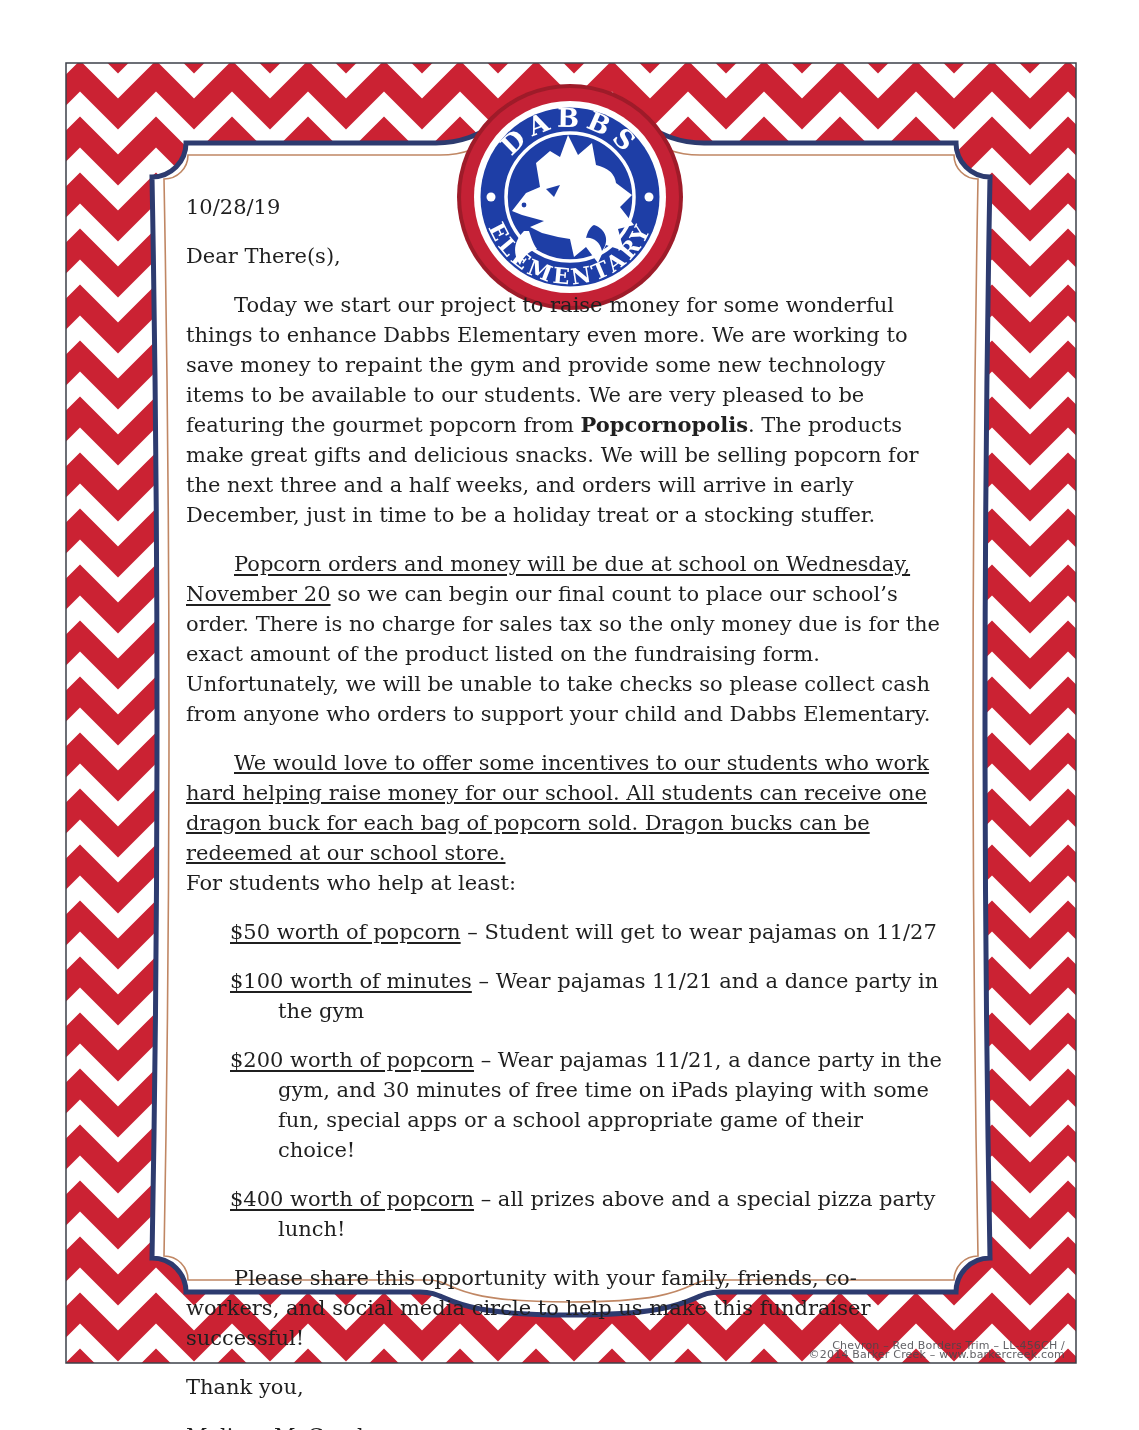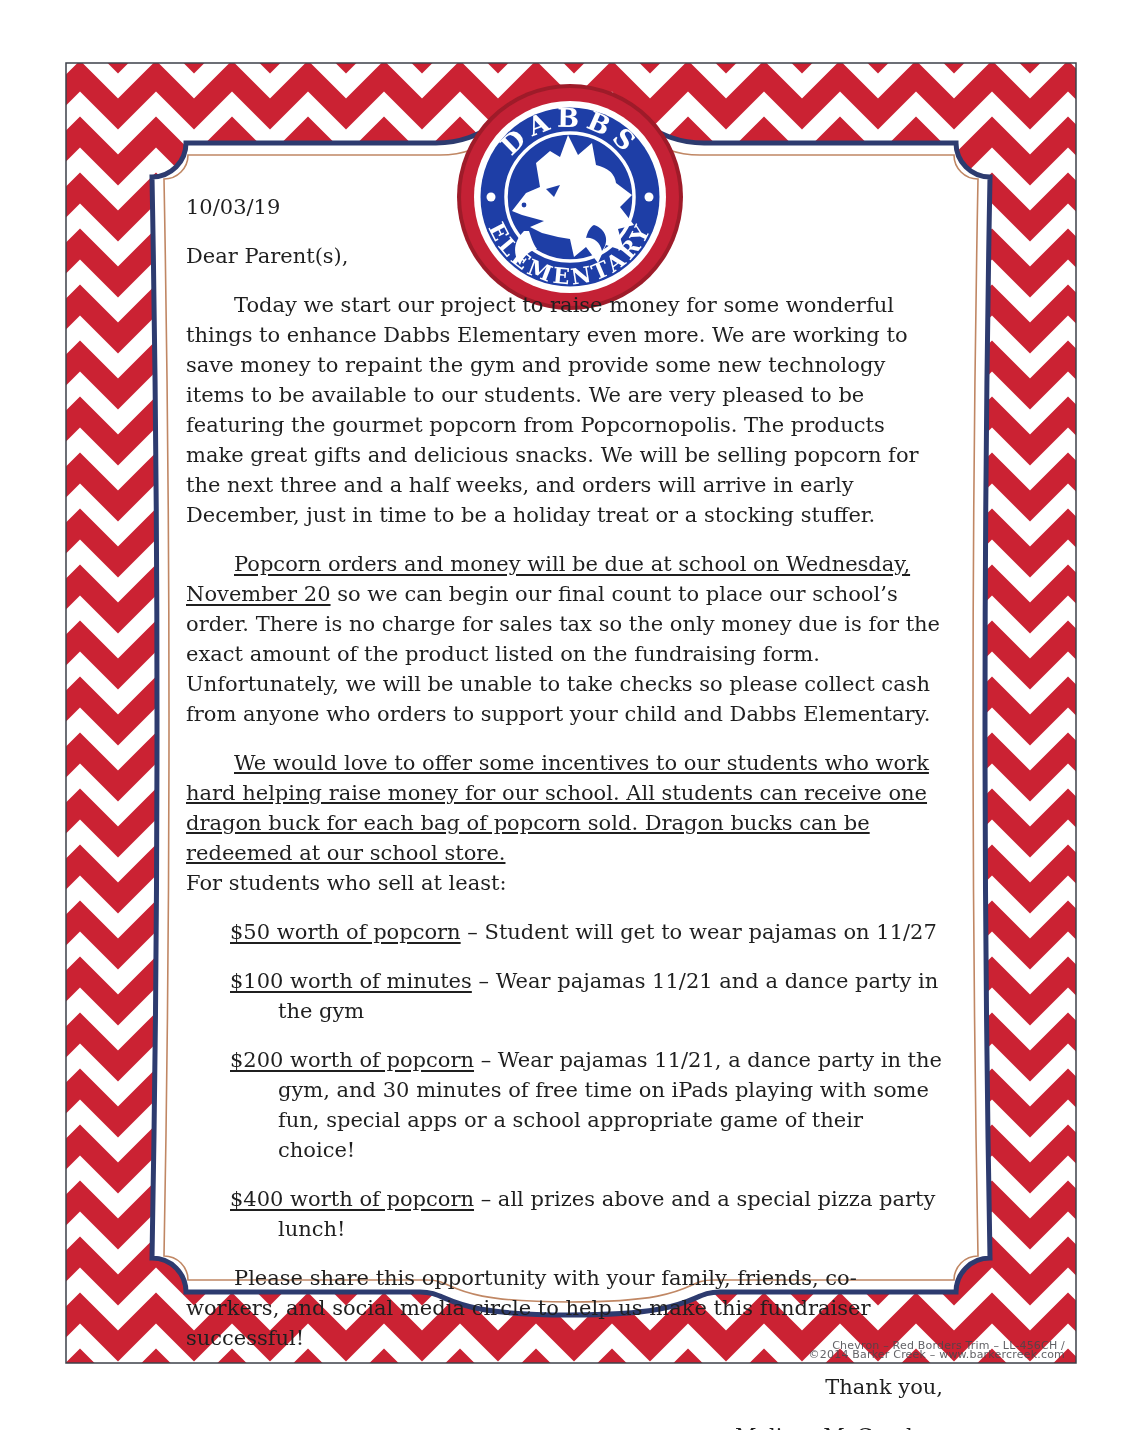--- a/index.html
+++ b/index.html
@@ -18,23 +18,23 @@
   }
   .content p{margin:0 0 19px 0;}
   .indent{text-indent:48px;}
   .date{margin-bottom:27px;}
   .salutation{margin-bottom:31px;}
   .no-gap{margin-bottom:0 !important;text-decoration:underline;}
   .intro-line{margin:0;}
   .incentive-list{margin:0 0 19px 0;}
   .incentive{padding-left:92px;text-indent:-48px;margin:0;}
   .u{text-decoration:underline;text-underline-offset:3px;}
-  .b{font-weight:normal;}
+  .b{font-weight:bold;}
   .closing-block{margin-top:9px;}
-  .sig-line{margin:0;text-align:right;}
+  .sig-line{margin:0;}
   .credit{
     position:absolute;top:1341px;right:74px;width:260px;
     font-family:"DejaVu Sans","Liberation Sans",sans-serif;
     font-size:11px;line-height:9px;color:rgba(70,70,75,0.85);
     text-align:right;letter-spacing:0.2px;
   }
 </style>
 </head>
 <body>
 
@@ -91,29 +91,29 @@
       </text>
       <text fill="#ffffff" font-family="DejaVu Serif, Liberation Serif, serif" font-weight="bold" font-size="22" letter-spacing="3.5" text-anchor="middle">
         <textPath href="#arcBot" startOffset="50%">ELEMENTARY</textPath>
       </text>
       <circle cx="-79" cy="0" r="4.5" fill="#ffffff"></circle>
       <circle cx="79" cy="0" r="4.5" fill="#ffffff"></circle>
     </g>
   </svg>
 
   <div class="content">
-    <p class="date">10/03/19</p>
-    <p class="salutation">Dear Parent(s),</p>
+    <p class="date">10/28/19</p>
+    <p class="salutation">Dear There(s),</p>
 
     <p class="indent"><span>Today we start our project to raise money for some wonderful things to enhance Dabbs Elementary even more. We are working to save money to repaint the gym and provide some new technology items to be available to our students. We are very pleased to be featuring the gourmet popcorn from </span><span class="b">Popcornopolis</span><span>. The products make great gifts and delicious snacks. We will be selling popcorn for the next three and a half weeks, and orders will arrive in early December, just in time to be a holiday treat or a stocking stuffer.</span></p>
 
     <p class="indent"><span class="u">Popcorn orders and money will be due at school on Wednesday, November 20</span><span> so we can begin our final count to place our school’s order. There is no charge for sales tax so the only money due is for the exact amount of the product listed on the fundraising form. Unfortunately, we will be unable to take checks so please collect cash from anyone who orders to support your child and Dabbs Elementary.</span></p>
 
     <p class="indent no-gap">We would love to offer some incentives to our students who work hard helping raise money for our school. All students can receive one dragon buck for each bag of popcorn sold. Dragon bucks can be redeemed at our school store.</p>
-    <p class="intro-line">For students who sell at least:</p>
+    <p class="intro-line">For students who help at least:</p>
 
     <div class="incentive-list">
       <p class="incentive"><span class="u">$50 worth of popcorn</span><span> – Student will get to wear pajamas on 11/27</span></p>
       <p class="incentive"><span class="u">$100 worth of minutes</span><span> – Wear pajamas 11/21 and a dance party in the gym</span></p>
       <p class="incentive"><span class="u">$200 worth of popcorn</span><span> – Wear pajamas 11/21, a dance party in the gym, and 30 minutes of free time on iPads playing with some fun, special apps or a school appropriate game of their choice!</span></p>
       <p class="incentive"><span class="u">$400 worth of popcorn</span><span> – all prizes above and a special pizza party lunch!</span></p>
     </div>
 
     <p class="indent">Please share this opportunity with your family, friends, co-workers, and social media circle to help us make this fundraiser successful!</p>
 

